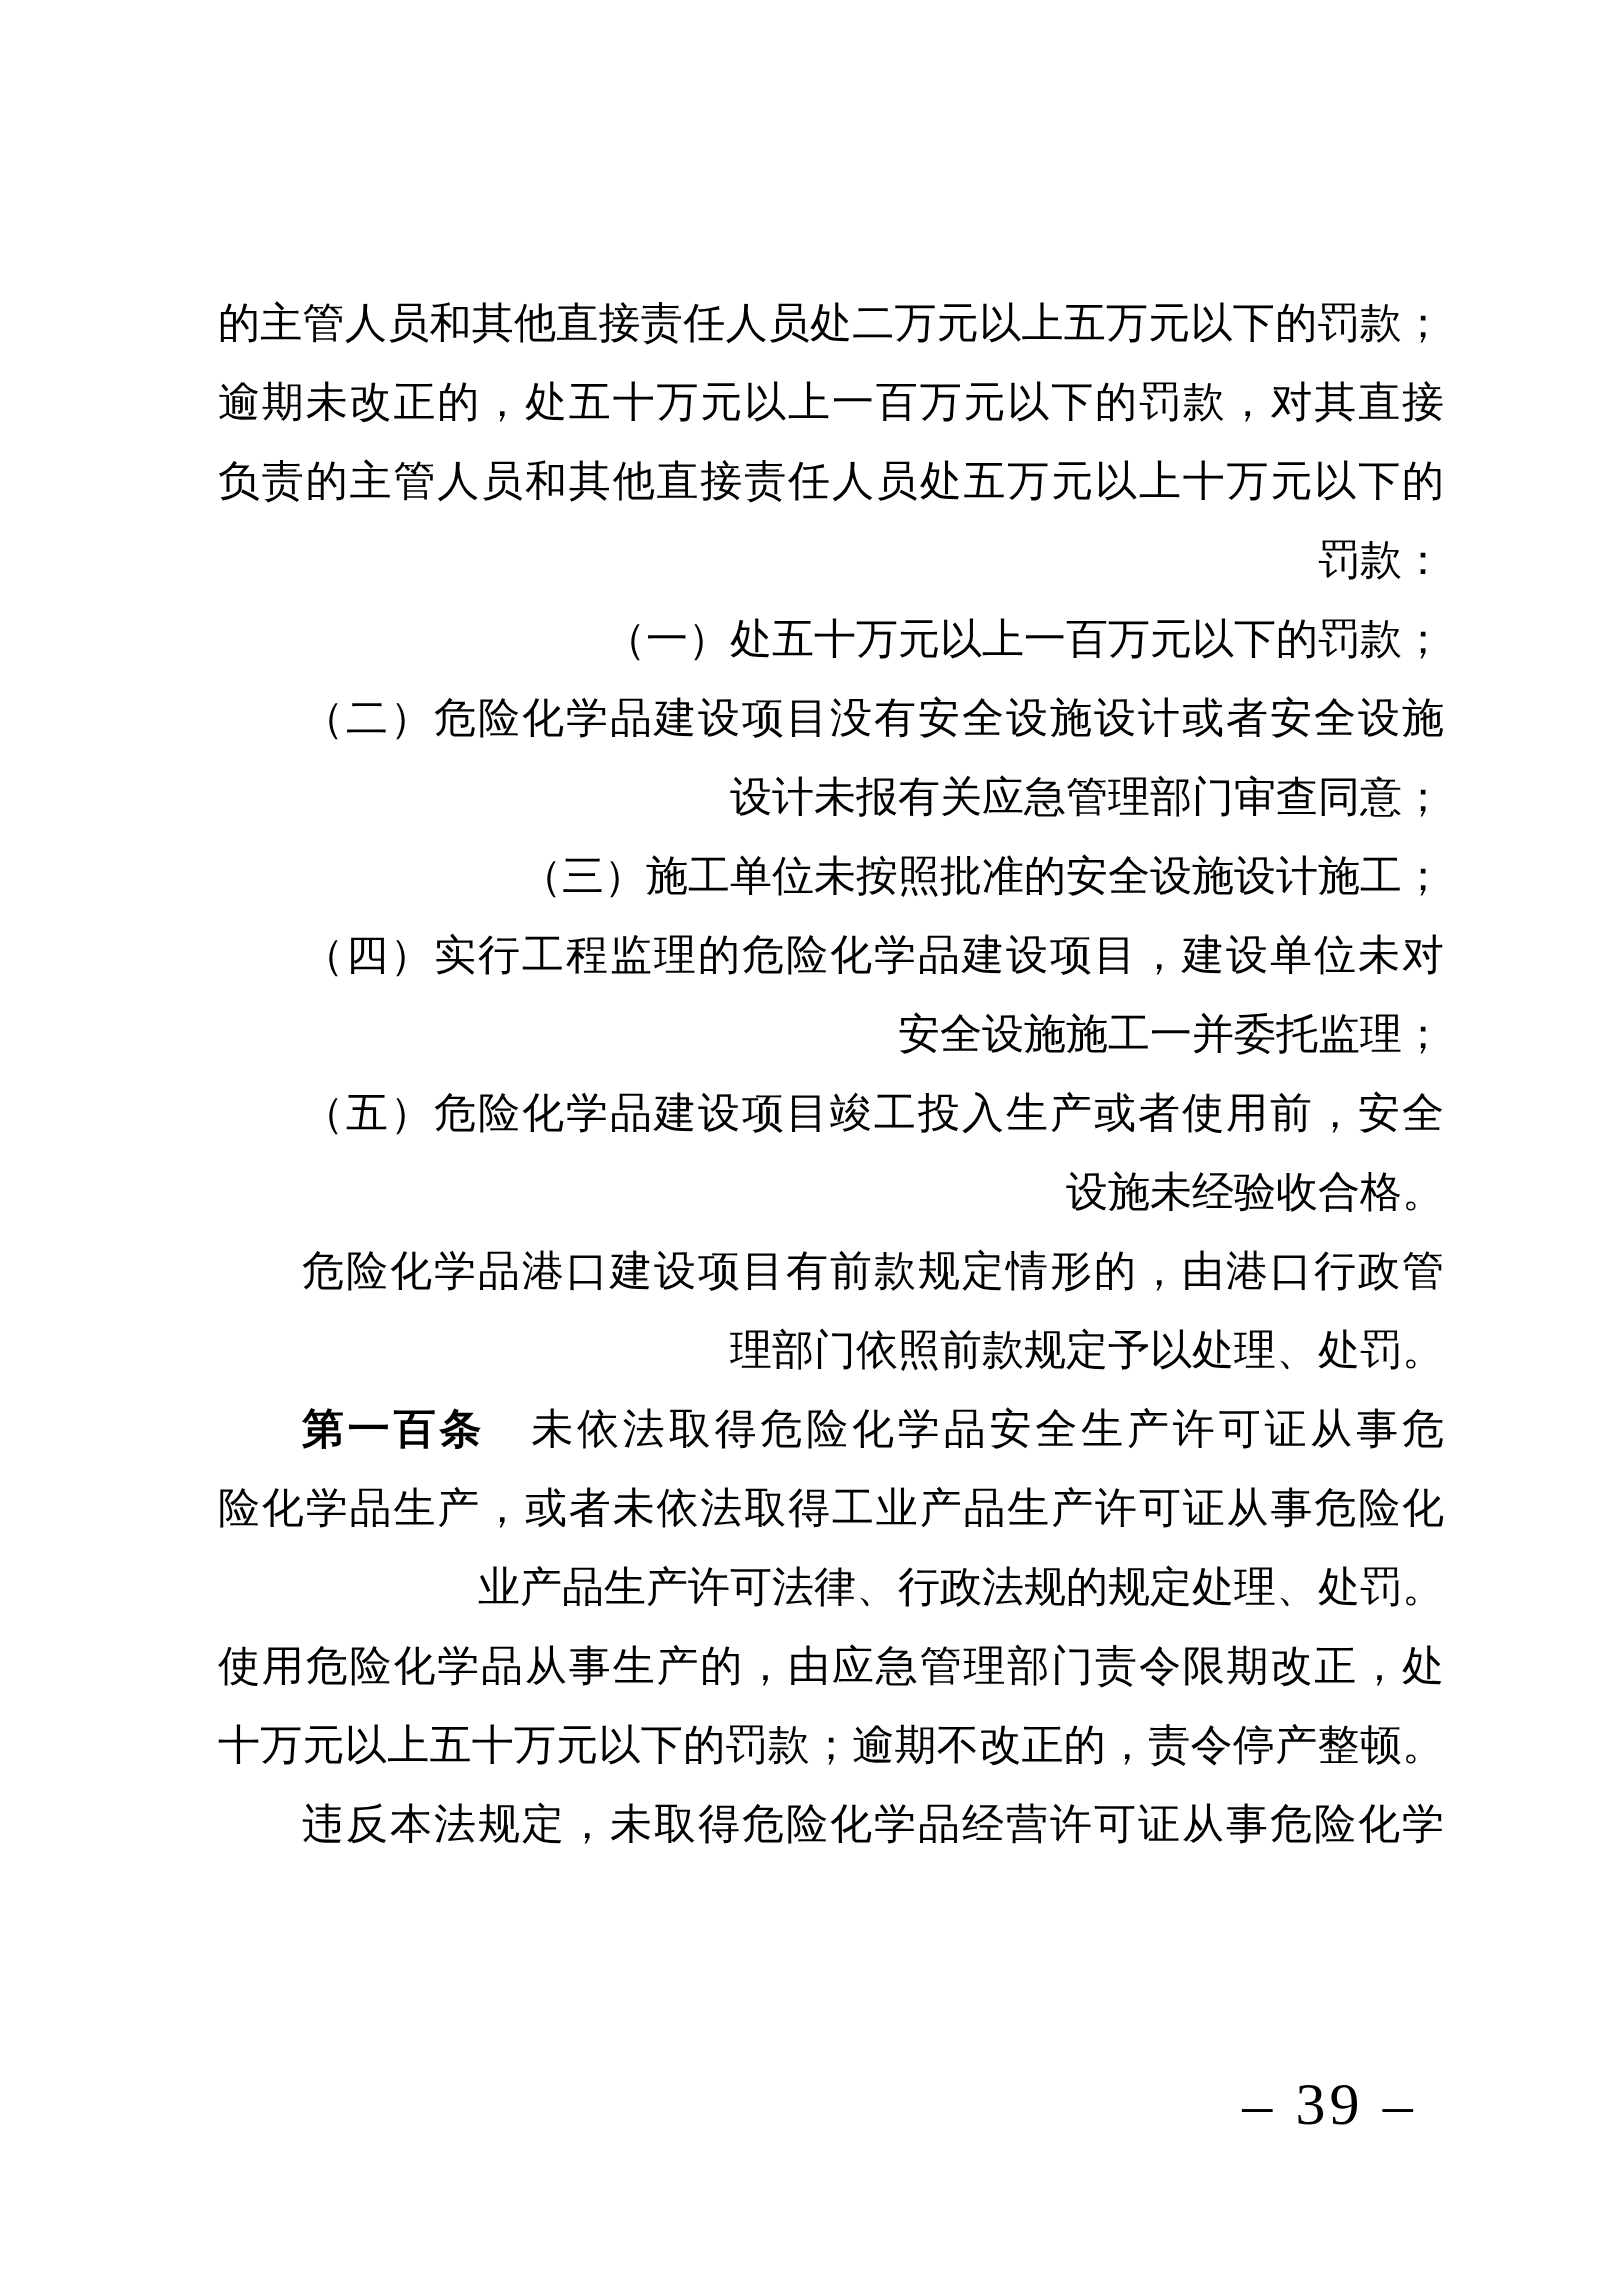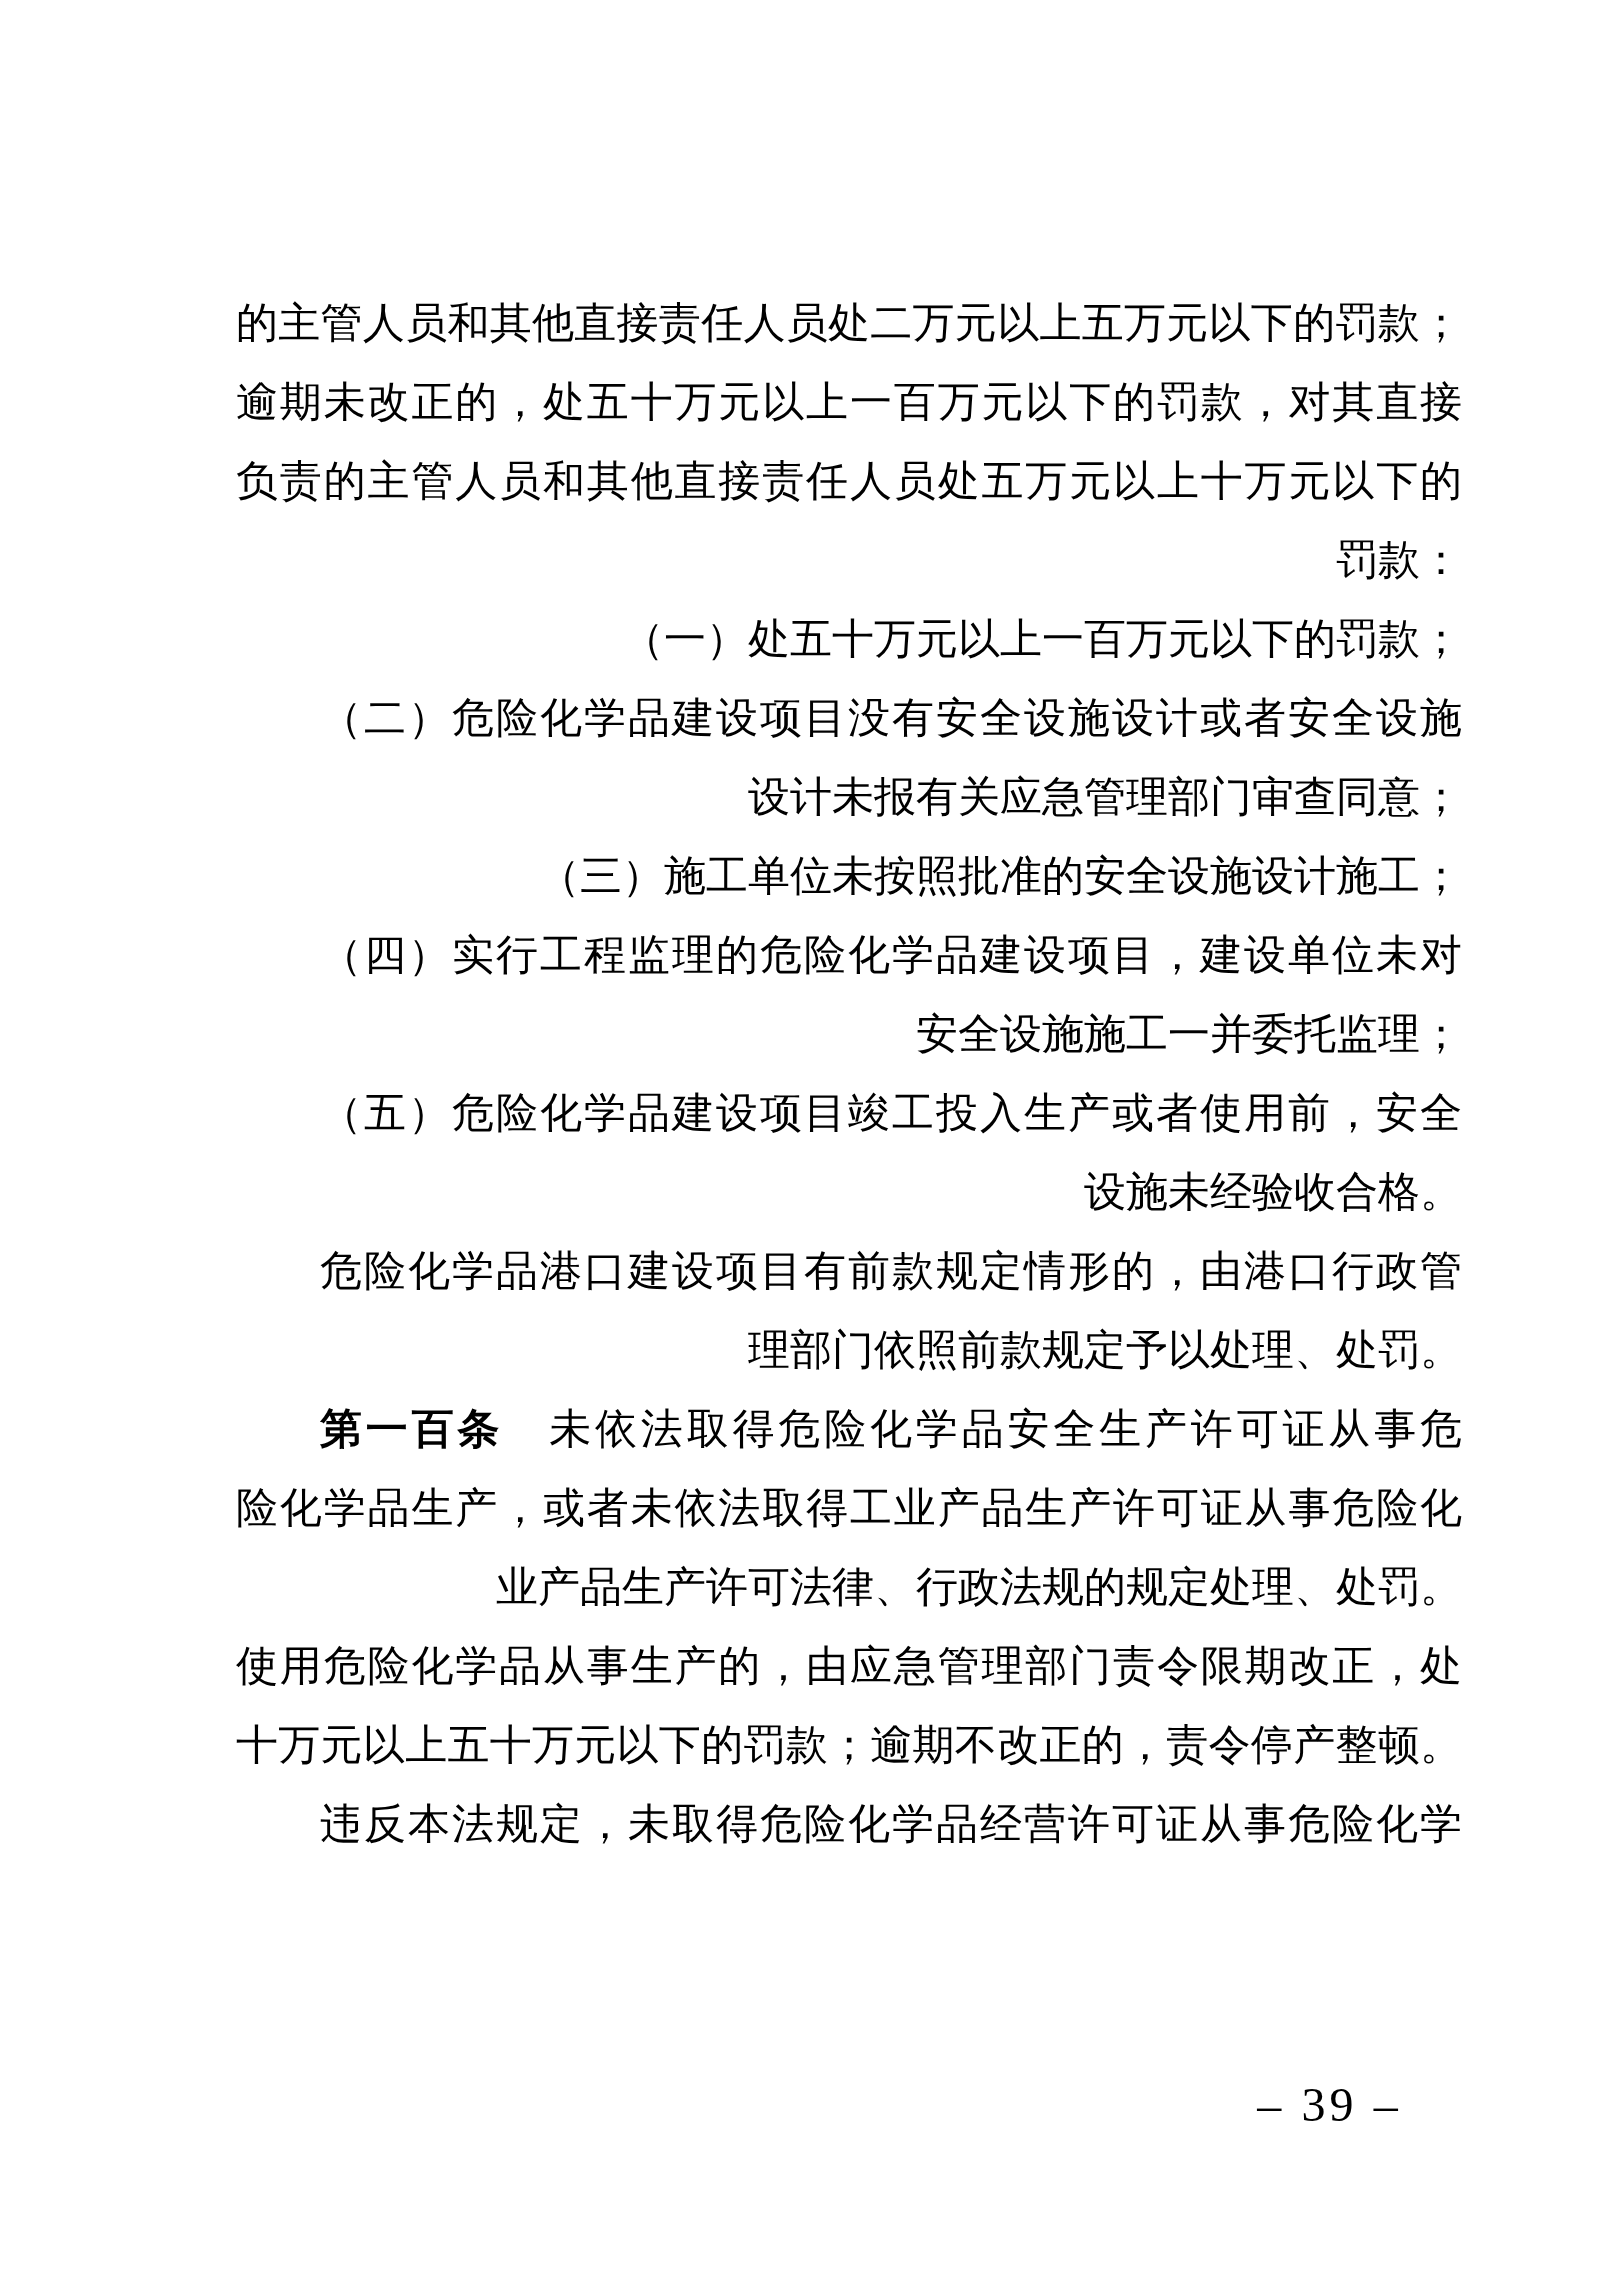--- a/index.html
+++ b/index.html
@@ -11,21 +11,21 @@
     position: relative;
     width: 1623px;
     height: 2295px;
     background: #ffffff;
     color: #000000;
     font-family: "DejaVu Serif", "Liberation Serif", serif;
     overflow: hidden;
   }
   .text-block {
     position: absolute;
-    left: 236px;
+    left: 218px;
     top: 283px;
     width: 1226px;
   }
   .line {
     font-size: 42px;
     line-height: 79px;
     height: 79px;
     text-align: right;
     letter-spacing: 0;
     white-space: normal;
@@ -44,21 +44,21 @@
   .article-no {
     font-weight: 700;
     font-family: Liberation Serif, serif;
   }
   .page-num {
     position: absolute;
     left: 1242px;
     top: 2066px;
     width: 175px;
     text-align: center;
-    font-size: 48px;
+    font-size: 60px;
     line-height: 77px;
     letter-spacing: 4.1px;
     font-family: "Liberation Serif", "DejaVu Serif", serif;
   }
 </style>
 </head>
 <body>
 
 <div class="page">
   <div class="text-block" id="text-block">

